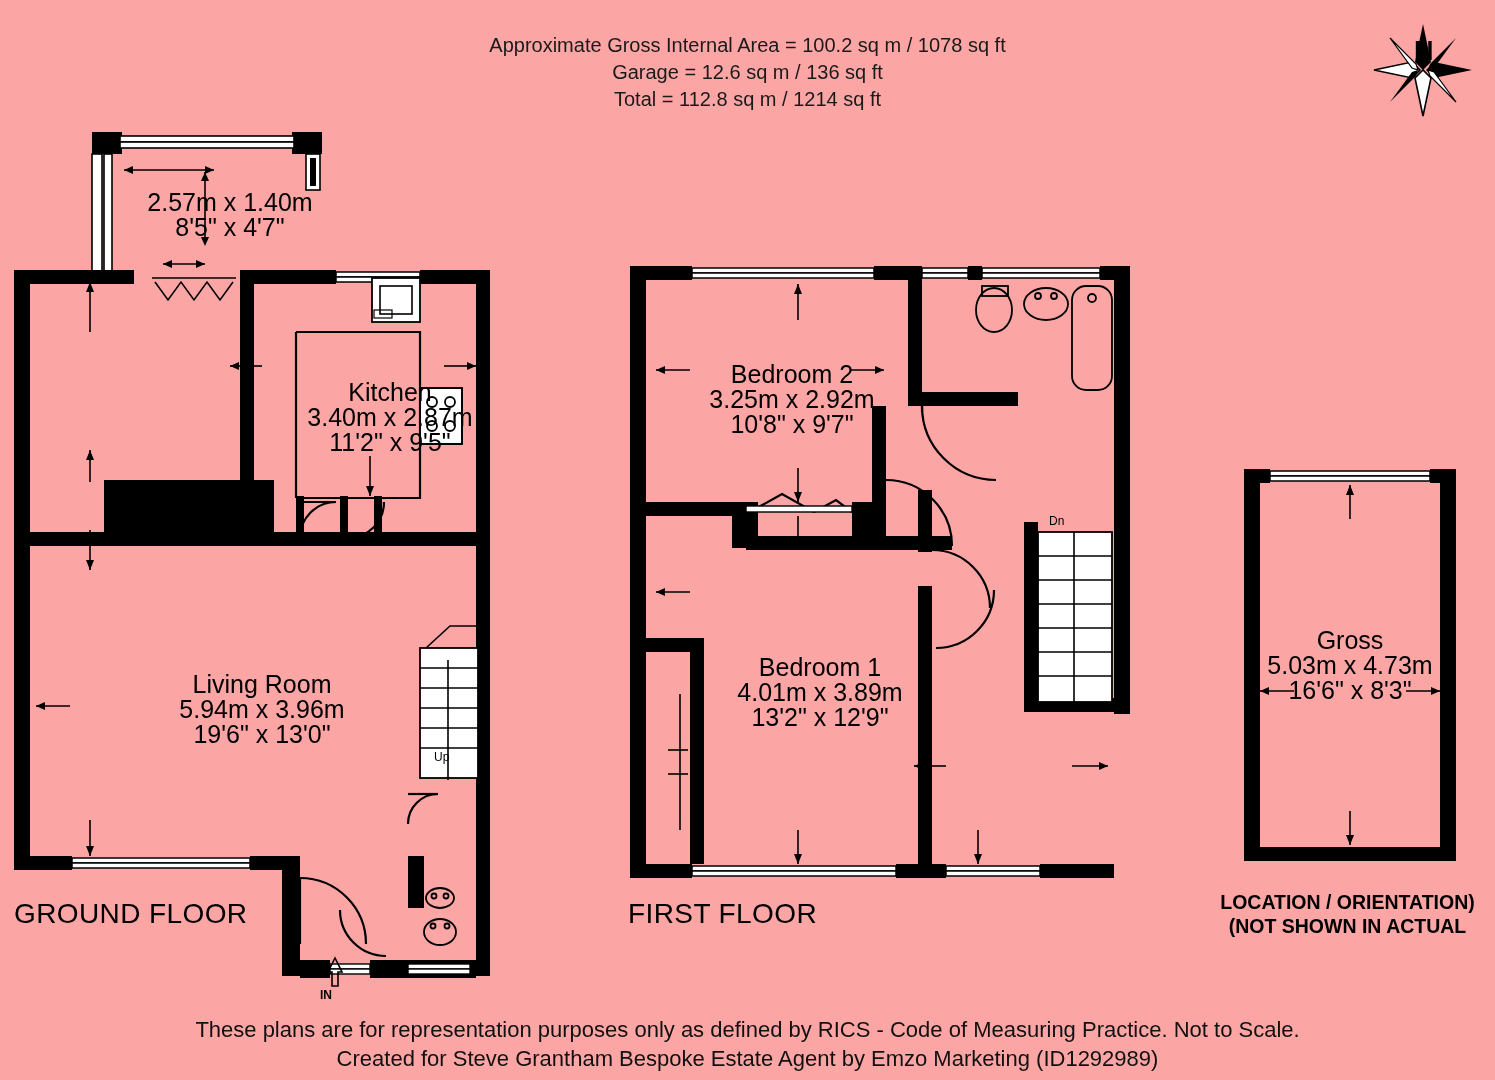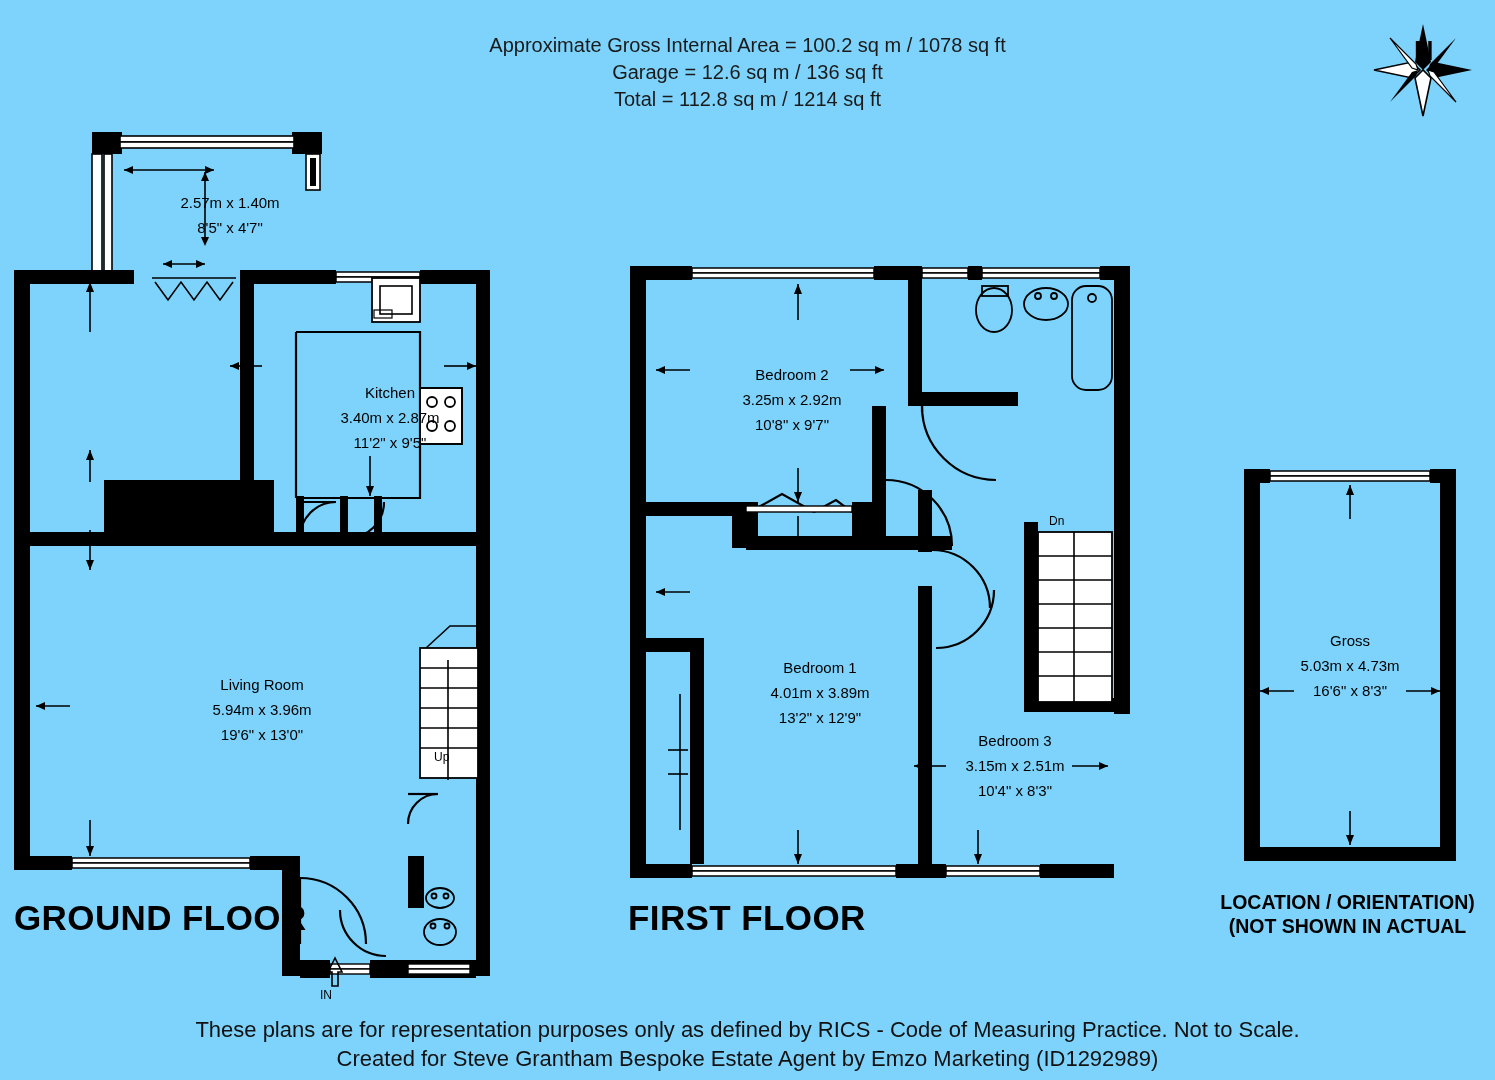--- a/index.html
+++ b/index.html
@@ -9,43 +9,43 @@
   }
   body {
     font-family: "Liberation Sans", sans-serif;
     color: #000000;
   }
   #page {
     position: relative;
     width: 1495px;
     height: 1080px;
     overflow: hidden;
-    background: #7dd3fc;
+    background: #fca5a5;
   }
   .abs { position: absolute; }
   .hdr {
     width: 100%;
     text-align: center;
     font-size: 20px;
     line-height: 27px;
     color: #1a1a1a;
   }
   .room-label {
     position: absolute;
     text-align: center;
-    font-size: 15px;
+    font-size: 25px;
     line-height: 25px;
     white-space: nowrap;
     color: #000;
   }
   .room-label .nm { display: block; }
   .floor-title {
     position: absolute;
-    font-size: 35px;
-    font-weight: bold;
+    font-size: 28px;
+    font-weight: normal;
     letter-spacing: 0.4px;
     white-space: nowrap;
   }
   .note-line {
     position: absolute;
     width: 100%;
     text-align: center;
     font-size: 22px;
     line-height: 25px;
     color: #111;
@@ -244,21 +244,21 @@
     <span class="nm">11'2" x 9'5"</span>
   </div>
 
   <div class="room-label" style="top:672px;left:162px;width:200px;">
     <span class="nm">Living Room</span>
     <span class="nm">5.94m x 3.96m</span>
     <span class="nm">19'6" x 13'0"</span>
   </div>
 
   <div class="small-label" style="top:750px;left:434px;">Up</div>
-  <div class="small-label" style="top:988px;left:320px;font-weight:normal;">IN</div>
+  <div class="small-label" style="top:988px;left:320px;font-weight:bold;">IN</div>
   <div class="floor-title" style="top:898px;left:14px;">GROUND FLOOR</div>
 
   <div class="abs" style="top:250px;left:620px;">
     <svg width="520" height="630" viewBox="0 0 520 630">
 
       <rect x="10" y="16" width="62" height="14" class="wall"></rect>
       <rect x="254" y="16" width="34" height="14" class="wall"></rect>
       <rect x="288" y="16" width="14" height="14" class="wall"></rect>
       <rect x="348" y="16" width="14" height="14" class="wall"></rect>
       <rect x="480" y="16" width="30" height="14" class="wall"></rect>
@@ -363,25 +363,20 @@
     <span class="nm">3.25m x 2.92m</span>
     <span class="nm">10'8" x 9'7"</span>
   </div>
 
   <div class="room-label" style="top:655px;left:700px;width:240px;">
     <span class="nm">Bedroom 1</span>
     <span class="nm">4.01m x 3.89m</span>
     <span class="nm">13'2" x 12'9"</span>
   </div>
 
-  <div class="room-label" style="top:728px;left:912px;width:206px;">
-    <span class="nm">Bedroom 3</span>
-    <span class="nm">3.15m x 2.51m</span>
-    <span class="nm">10'4" x 8'3"</span>
-  </div>
 
   <div class="small-label" style="top:514px;left:1049px;">Dn</div>
   <div class="floor-title" style="top:898px;left:628px;">FIRST FLOOR</div>
 
   <div class="abs" style="top:455px;left:1230px;">
     <svg width="240" height="420" viewBox="0 0 240 420">
       <rect x="14" y="14" width="16" height="392" class="wall"></rect>
       <rect x="210" y="14" width="16" height="392" class="wall"></rect>
       <rect x="14" y="392" width="212" height="14" class="wall"></rect>
       <rect x="14" y="14" width="26" height="14" class="wall"></rect>

